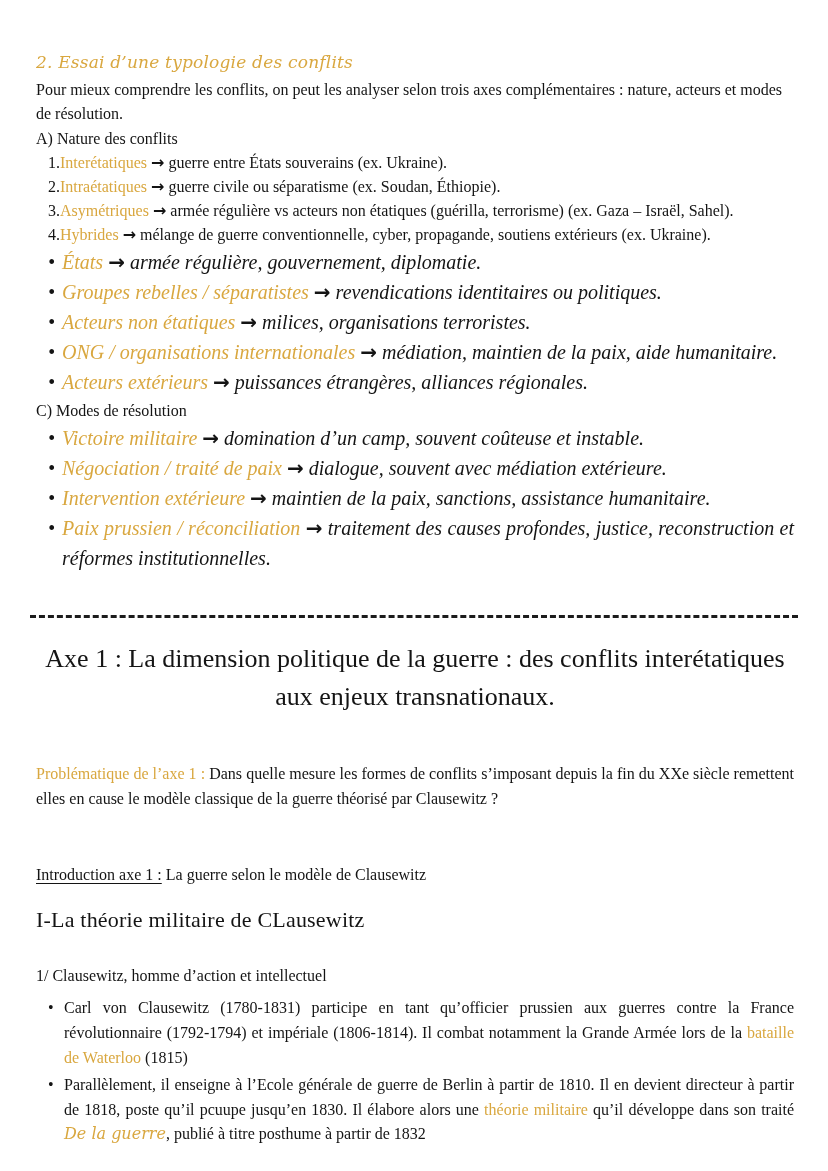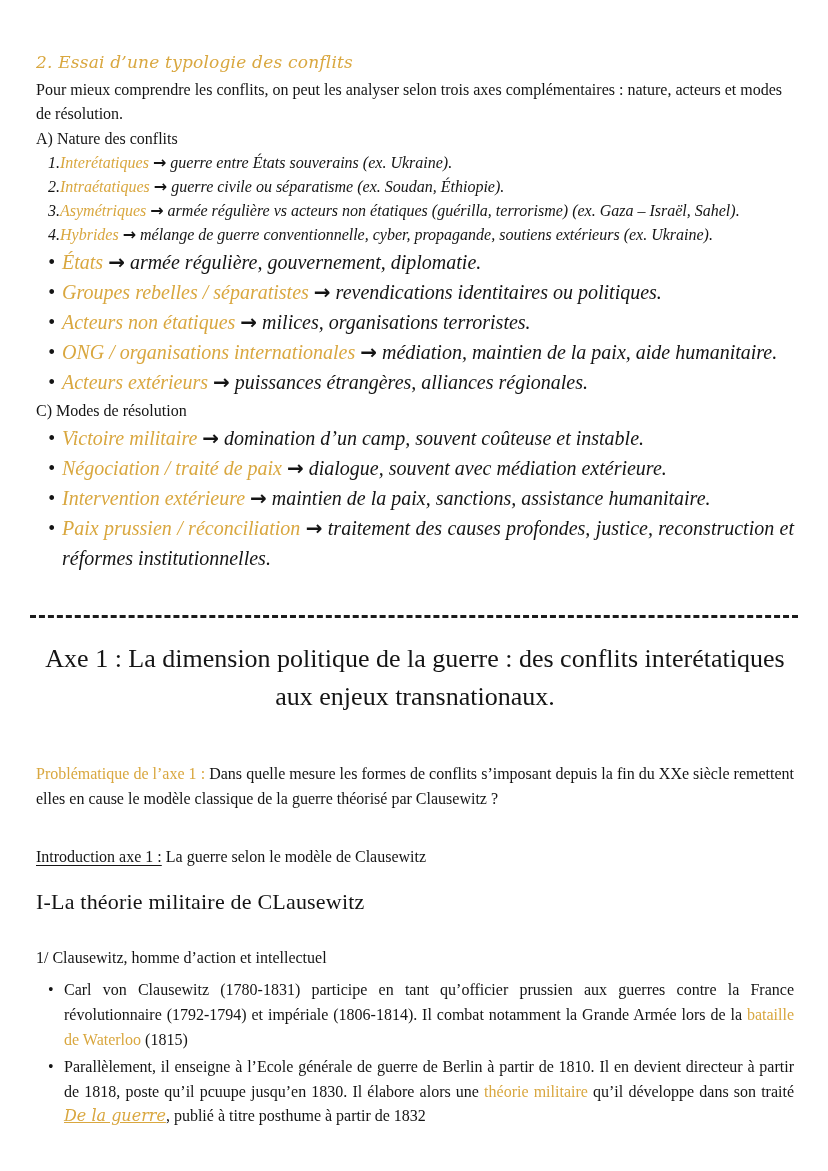--- a/index.html
+++ b/index.html
@@ -17,55 +17,55 @@
   .script-heading {
     font-family: "DejaVu Serif", serif;
     font-style: italic; color: var(--accent);
     font-size: 17px; margin: 26px 0 6px 0; letter-spacing: 0.2px;
   }
   .section-title { font-size: 16px; line-height: 1.5; margin-top: 2px; }
 
   ol.nums { list-style: none; margin: 0; padding: 0 0 0 12px; counter-reset: n; }
   ol.nums li {
     counter-increment: n; font-size: 16px; line-height: 1.5;
-    padding-left: 14px; text-indent: -14px; text-align: justify; font-style: italic;
+    padding-left: 14px; text-indent: -14px; text-align: justify;
   }
   ol.nums li::before { content: counter(n) "."; }
 
   ul.plain { list-style: none; margin: 0; padding: 0 0 0 10px; }
   ul.plain li {
     position: relative; font-size: 20px; line-height: 1.5;
     padding-left: 16px; text-align: justify; font-style: italic;
   }
   ul.plain li::before { content: "\2022"; position: absolute; left: 2px; top: 0; }
 
   .accent { color: var(--accent); }
   .arrow { font-family: "DejaVu Sans", sans-serif; font-weight: 700; }
 
   .divider { border: none; border-top: 3px dashed #1c1c1c; margin: 42px -4px 22px -6px; }
 
   h1.axe-title {
     font-size: 26px; font-weight: 400; text-align: center;
     line-height: 1.45; margin: 18px 0 46px 0;
   }
-  .problematique { font-size: 16px; line-height: 1.55; margin-bottom: 34px; }
+  .problematique { font-size: 16px; line-height: 1.55; margin-bottom: 52px; }
   .intro-line { font-size: 16px; line-height: 1.5; margin-bottom: 20px; }
   .underlined { text-decoration: underline; text-underline-offset: 3px; }
   h2.part-heading { font-size: 22px; font-weight: 400; margin: 0 0 34px 0; letter-spacing: 0.2px; }
   .sub-heading { font-size: 16px; margin-bottom: 11px; }
 
   ul.clausewitz { list-style: none; margin: 0; padding: 0 0 0 12px; }
   ul.clausewitz li {
     position: relative; font-size: 16px; line-height: 1.55;
     padding-left: 16px; text-align: justify; margin-bottom: 2px;
   }
   ul.clausewitz li::before { content: "\2022"; position: absolute; left: 0; top: 0; }
 
   .seg-accent { color: var(--accent); }
-  .seg-accent-script { color: var(--accent); font-style: italic; font-family: "DejaVu Serif", serif; text-decoration: underline; }
+  .seg-accent-script { color: var(--accent); font-style: italic; font-family: "DejaVu Serif", serif; }
 </style>
 </head>
 <body>
 
 <div class="page">
 
 
   <p class="script-heading">2. Essai d’une typologie des conflits</p>
 
   <p class="body-text">Pour mieux comprendre les conflits, on peut les analyser selon trois axes complémentaires : nature, acteurs et modes de résolution.</p>

